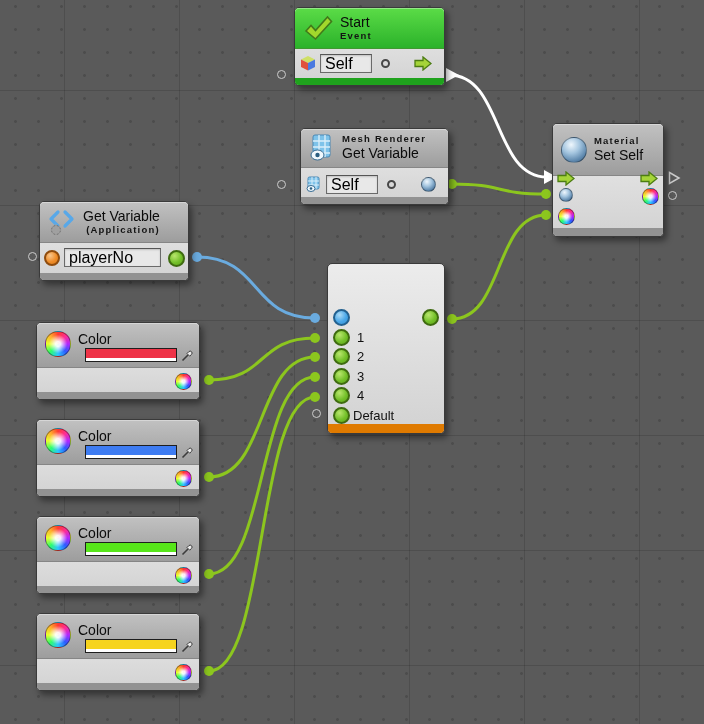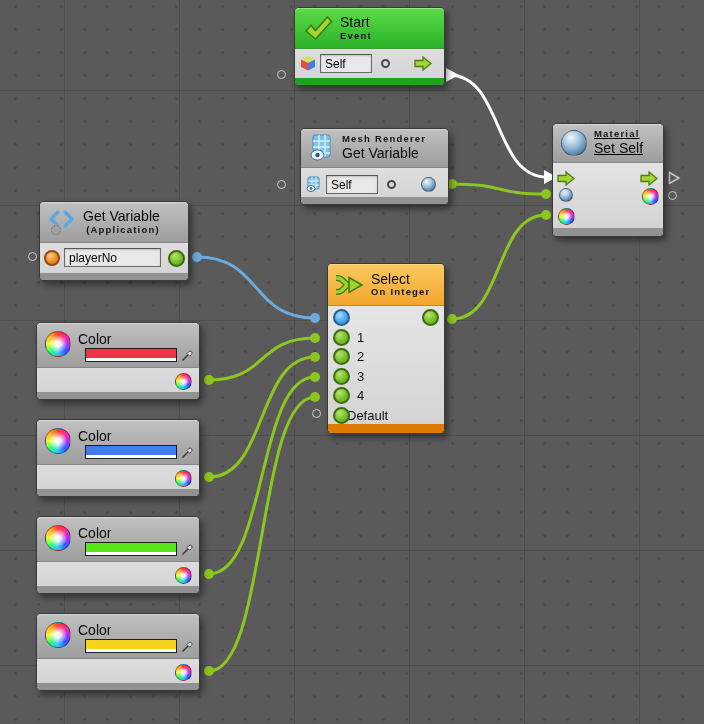--- a/index.html
+++ b/index.html
@@ -24,21 +24,21 @@
   .header.gray{background:linear-gradient(#c1c1c1,#9d9d9d);}
   .header.green{background:linear-gradient(#5bdc47,#2bb22a);}
   .header.orange{background:linear-gradient(#fbc85e,#f2a72e);}
   .htext{display:flex;flex-direction:column;justify-content:center;line-height:1.15;}
   .title{font-size:14px;color:#0b0b0b;}
   .subtitle{font-size:9.5px;font-weight:bold;letter-spacing:1.2px;color:#141414;}
   .footer{position:absolute;left:0;right:0;bottom:0;border-radius:0 0 4px 4px;}
   .footer.gray{height:7px;background:#929292;}
   .footer.green{height:7px;background:#1fa21d;}
   .footer.orange{height:9px;background:#df7a00;}
-  .field{position:absolute;box-sizing:border-box;height:19px;font-size:12px;color:#000;
+  .field{position:absolute;box-sizing:border-box;height:19px;font-size:16px;color:#000;
          background:#e8e8e8;border:1px solid #6a6a6a;border-top-color:#555;
          box-shadow:inset 0 1px 2px rgba(0,0,0,0.18);padding:0 4px;
          font-family:"Liberation Sans","DejaVu Sans",sans-serif;}
   .port{position:absolute;border-radius:50%;box-sizing:border-box;}
   .port.pgreen{width:17px;height:17px;border:2px solid #3f6b10;
        background:radial-gradient(circle at 35% 30%, #b9e66d, #74c02a 55%, #5da315);}
   .port.pblue{width:17px;height:17px;border:2px solid #23618f;
        background:radial-gradient(circle at 35% 30%, #aedcf6, #49a7e8 55%, #3590d2);}
   .port.porange{width:16px;height:16px;border:2px solid #8f4c0e;
        background:radial-gradient(circle at 35% 30%, #f8c78e, #ef8d2a 55%, #d97a18);}
@@ -164,35 +164,20 @@
       </span>
     </div>
     <span class="port porange" style="left:4px;top:48px;"></span>
     <input class="field" style="left: 24px; top: 46px; width: 97px;" value="playerNo">
     <span class="port pgreen" style="left:128px;top:48px;"></span>
     <div class="footer gray"></div>
   </div>
   <span class="hollow" style="left:28px;top:252px;"></span>
 
   <div class="node" style="left:327px;top:263px;width:116px;height:169px;">
-    <div class="header orange" style="height:42px;">
-      <span>
-        <svg class="glyph" width="28" height="24" viewBox="0 0 28 24">
-          <path d="M1 5 C9 5 7 12 14 12" fill="none" stroke="#41791a" stroke-width="6" stroke-linecap="round"></path>
-          <path d="M1 19 C9 19 7 12 14 12" fill="none" stroke="#41791a" stroke-width="6" stroke-linecap="round"></path>
-          <path d="M1 5 C9 5 7 12 14 12" fill="none" stroke="#9ed42c" stroke-width="3.4" stroke-linecap="round"></path>
-          <path d="M1 19 C9 19 7 12 14 12" fill="none" stroke="#9ed42c" stroke-width="3.4" stroke-linecap="round"></path>
-          <polygon points="13,4.5 26,12 13,19.5" fill="#9ed42c" stroke="#41791a" stroke-width="1.5"></polygon>
-        </svg>
-      </span>
-      <span class="htext">
-        <span class="title">Select</span>
-        <span class="subtitle">On Integer</span>
-      </span>
-    </div>
     <div style="position:absolute;left:0;right:0;top:44px;">
       <div class="selrow">
         <span class="port pblue" style="left:5px;top:1px;"></span>
         <span class="port pgreen" style="left:94px;top:1px;"></span>
       </div>
       <div class="selrow">
         <span class="port pgreen" style="left:5px;top:1px;"></span>
         <span class="portlabel" style="margin-left:29px;">1</span>
       </div>
       <div class="selrow">
@@ -202,29 +187,29 @@
       <div class="selrow">
         <span class="port pgreen" style="left:5px;top:1px;"></span>
         <span class="portlabel" style="margin-left:29px;">3</span>
       </div>
       <div class="selrow">
         <span class="port pgreen" style="left:5px;top:1px;"></span>
         <span class="portlabel" style="margin-left:29px;">4</span>
       </div>
       <div class="selrow">
         <span class="port pgreen" style="left:5px;top:1px;"></span>
-        <span class="portlabel" style="margin-left:19px;">Default</span>
+        <span class="portlabel" style="margin-left:25px;">Default</span>
       </div>
     </div>
     <div class="footer orange"></div>
   </div>
   <span class="hollow" style="left:312px;top:409px;"></span>
 
   <div class="node" style="left:552px;top:123px;width:110px;height:112px;">
-    <div class="header gray" style="height:39px;text-decoration:underline;">
+    <div class="header gray" style="height:52px;">
       <span class="sphere" style="position:relative;width:26px;height:26px;display:inline-block;"></span>
       <span class="htext">
         <span class="subtitle">Material</span>
         <span class="title">Set Self</span>
       </span>
     </div>
     <span style="position:absolute;left:4px;top:47px;">
       <svg class="glyph" width="18" height="15" viewBox="0 0 18 15">
         <path d="M1 4.5 H9 V1 L17 7.5 L9 14 V10.5 H1 Z" fill="#a5d438" stroke="#4c7c12" stroke-width="1.3"></path>
       </svg>

